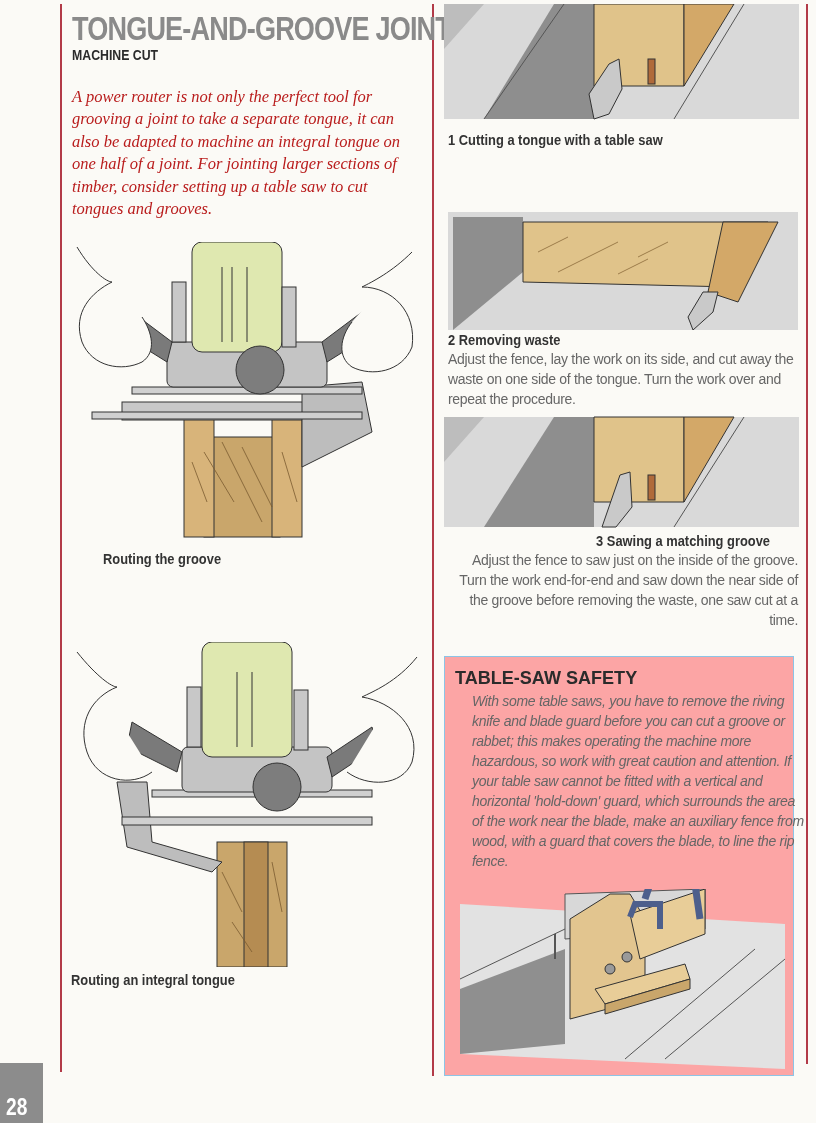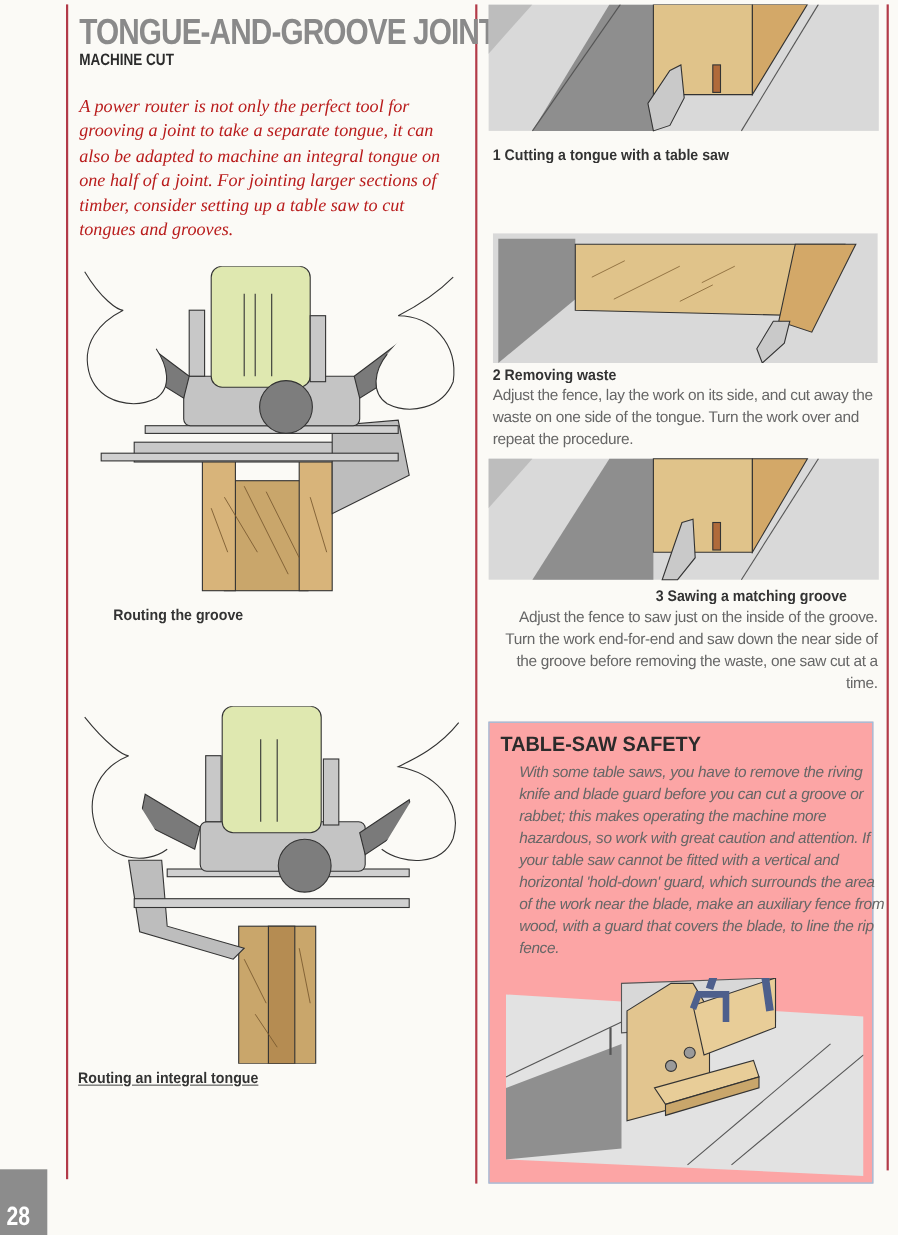--- a/index.html
+++ b/index.html
@@ -129,21 +129,21 @@
     <line x1="180" y1="30" x2="180" y2="105" stroke="#333"></line>
     <rect x="115" y="45" width="14" height="60" fill="#c8c8c8" stroke="#333"></rect>
     <rect x="222" y="48" width="14" height="60" fill="#c8c8c8" stroke="#333"></rect>
     <circle cx="205" cy="145" r="24" fill="#7d7d7d" stroke="#333"></circle>
     <path d="M60 80 L110 110 L105 130 L55 105 Z" fill="#7a7a7a" stroke="#333"></path>
     <path d="M300 85 L255 115 L260 135 L305 105 Z" fill="#7a7a7a" stroke="#333"></path>
     <path d="M5 10 C25 35 40 45 45 45 C20 55 5 80 15 110 C25 140 60 145 80 130" fill="#fbfaf6" stroke="#333"></path>
     <path d="M345 15 C325 40 300 50 290 55 C320 60 350 85 340 120 C330 145 295 145 275 130" fill="#fbfaf6" stroke="#333"></path>
   </svg>
 </div>
-<div class="caption" style="left:71px;top:971px;text-decoration:underline;">
+<div class="caption" style="left:71px;top:971px;">
   <div class="cap-title">Routing an integral tongue</div>
 </div>
 
 <div class="illus" style="left:444px;top:4px;">
   <svg width="355" height="120" viewBox="0 0 355 120">
     <rect x="0" y="0" width="355" height="115" fill="#d9d9d9"></rect>
     <polygon points="0,0 40,0 0,45" fill="#bdbdbd"></polygon>
     <polygon points="110,0 150,0 150,115 40,115" fill="#8e8e8e"></polygon>
     <polygon points="150,0 240,0 240,82 150,82" fill="#e0c38a" stroke="#333"></polygon>
     <polygon points="240,0 290,0 240,82" fill="#d3a868" stroke="#333"></polygon>

